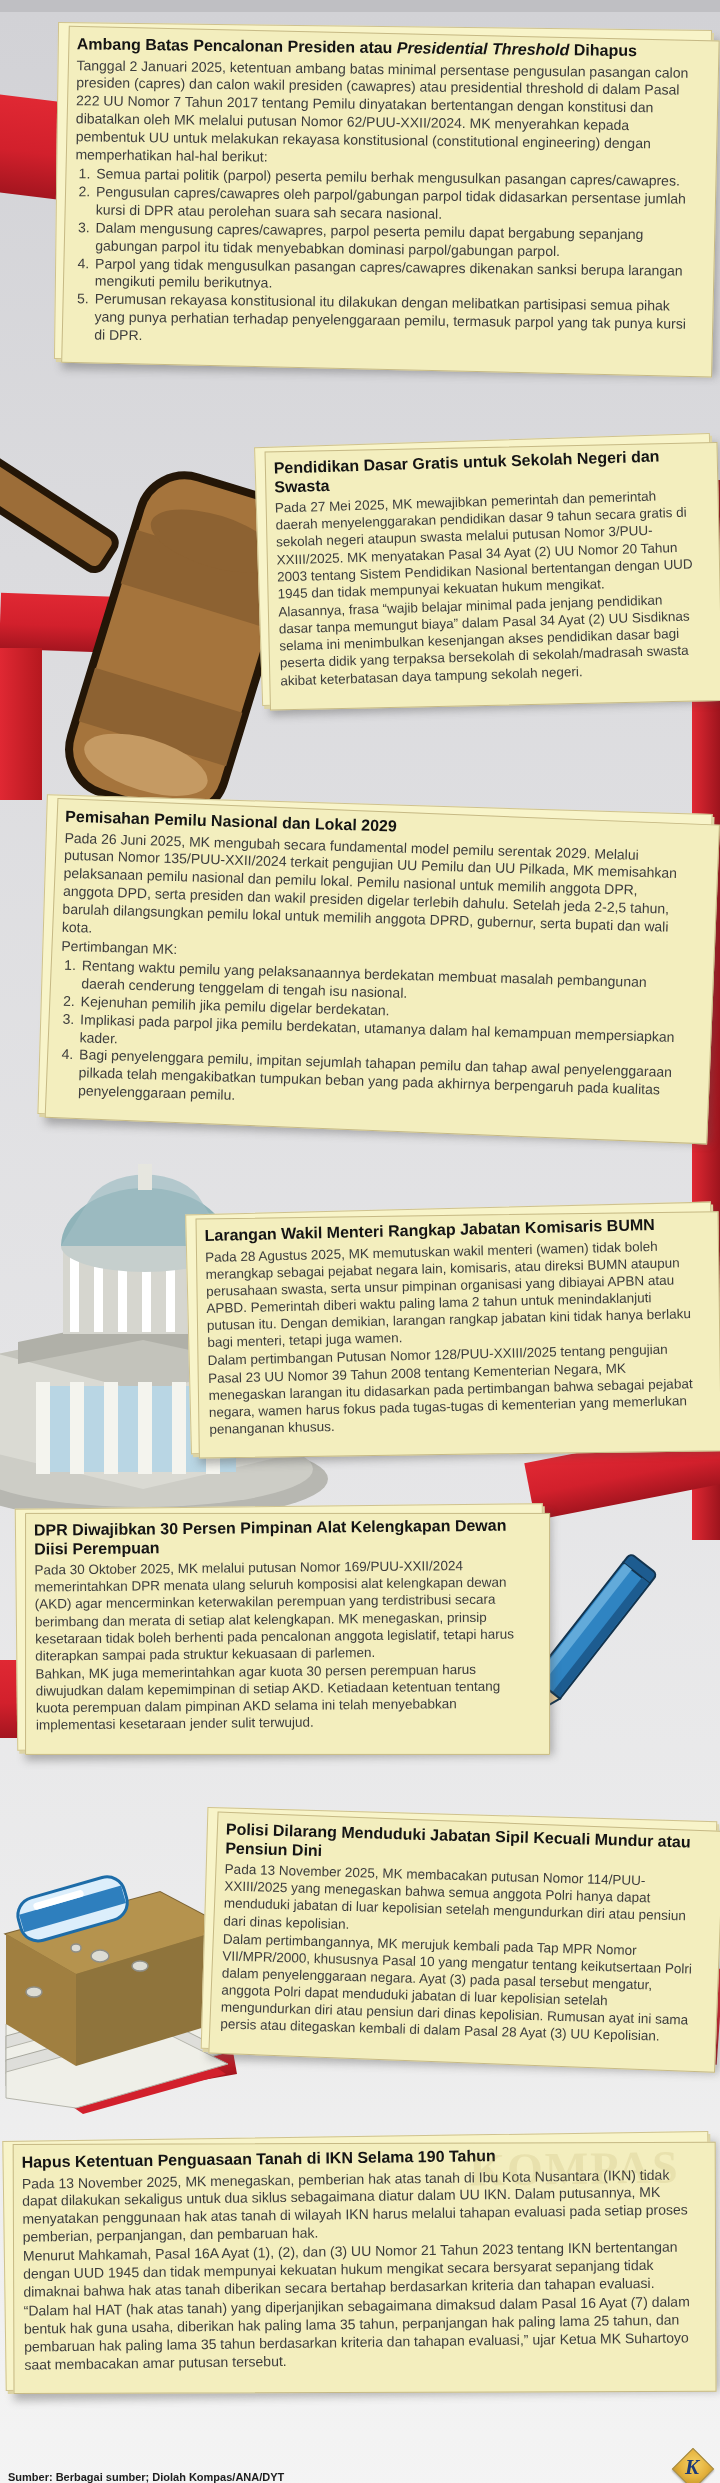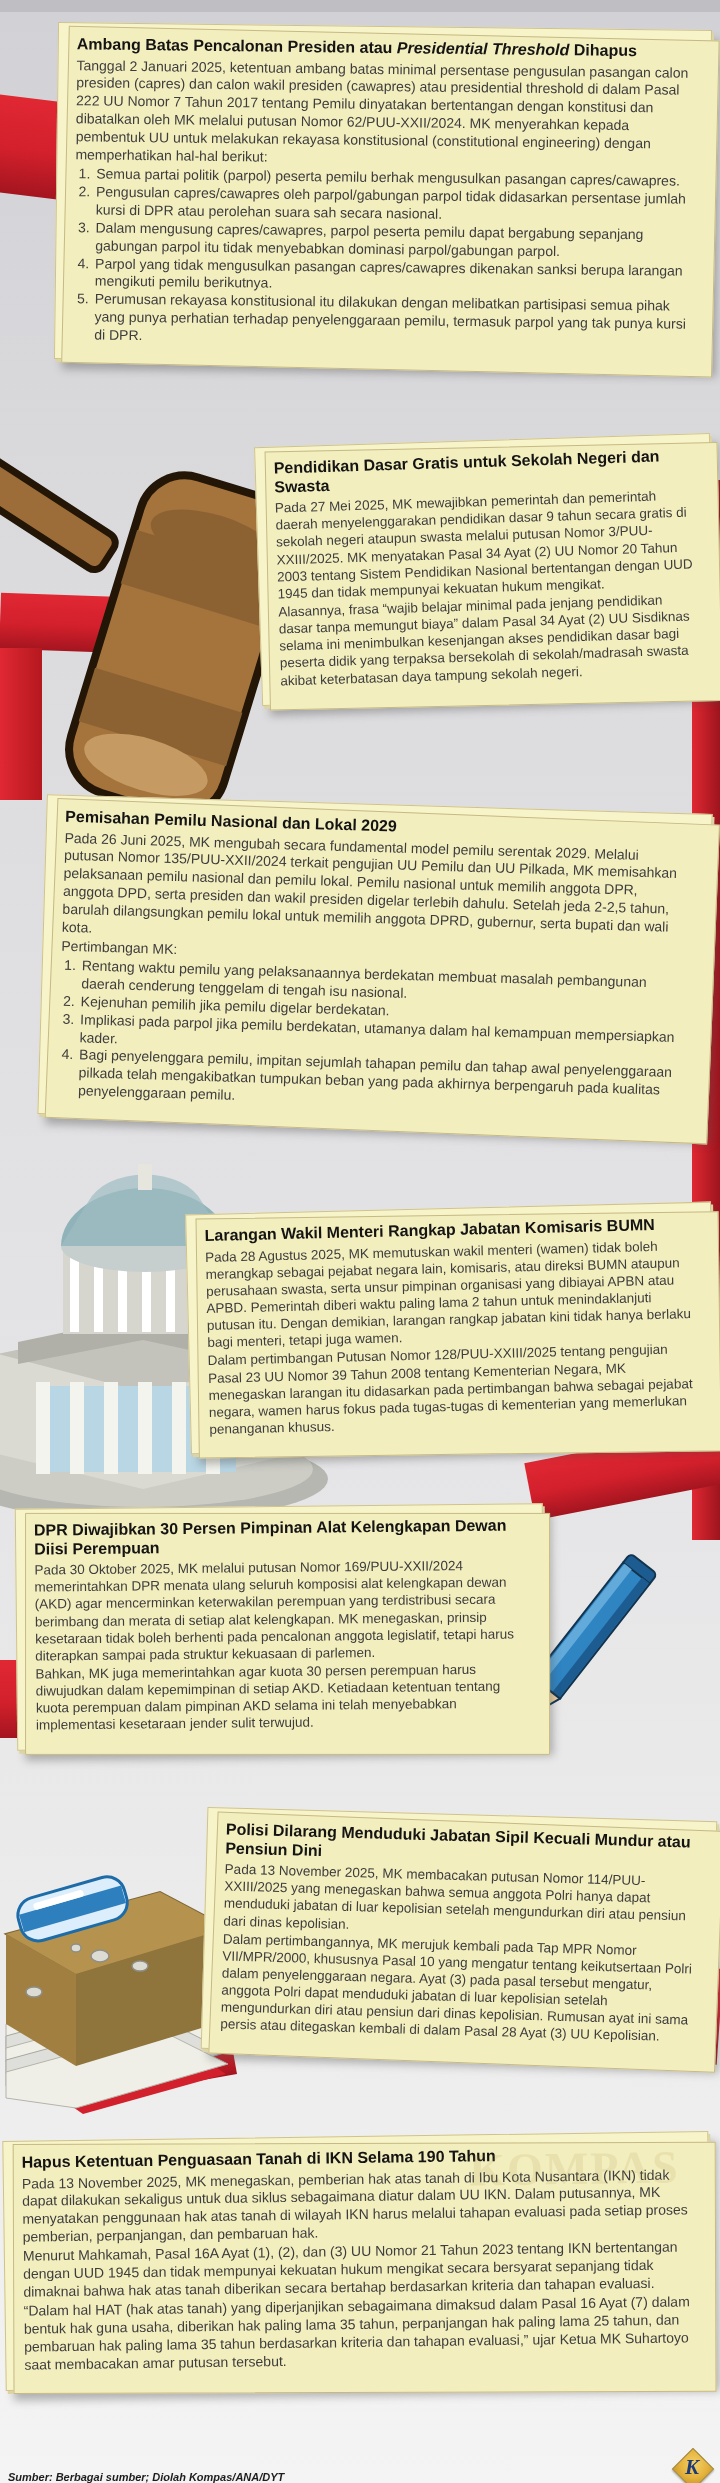--- a/index.html
+++ b/index.html
@@ -45,21 +45,21 @@
   .rb-left-small{left:0;top:1648px;width:18px;height:78px;}
   .rb-bottom-diag{left:78px;top:2028px;width:156px;height:48px;transform:rotate(-10deg);}
   .rb-right-small{left:696px;top:1956px;width:24px;height:96px;transform:rotate(4deg);}
   
   .illus{position:absolute;}
   .gavel{left:-14px;top:428px;}
   .building{left:-22px;top:1112px;}
   .pencil{left:548px;top:1528px;transform:rotate(38deg);}
   .docs{left:-12px;top:1842px;}
   
-  .footer{position:absolute;left:8px;top:2459px;font-size:11px;font-weight:bold;color:#1d1d1d;font-style:italic;}
+  .footer{position:absolute;left:8px;top:2459px;font-size:11px;font-weight:bold;color:#1d1d1d;}
   .logo{position:absolute;right:8px;bottom:7px;width:40px;height:40px;}
   .logo .diamond{
     position:absolute;left:6px;top:6px;width:28px;height:28px;transform:rotate(45deg);
     background:radial-gradient(circle at 40% 35%,#f4d267 0%,#e5b33e 55%,#c08f22 100%);
     border:1px solid #9a7718;box-shadow:1px 1px 2px rgba(0,0,0,.3);
   }
   .logo .k{
     position:absolute;left:0;top:7px;width:40px;text-align:center;
     font-family:"Liberation Serif",serif;font-style:italic;font-weight:bold;
     font-size:21px;color:#1c3a77;

